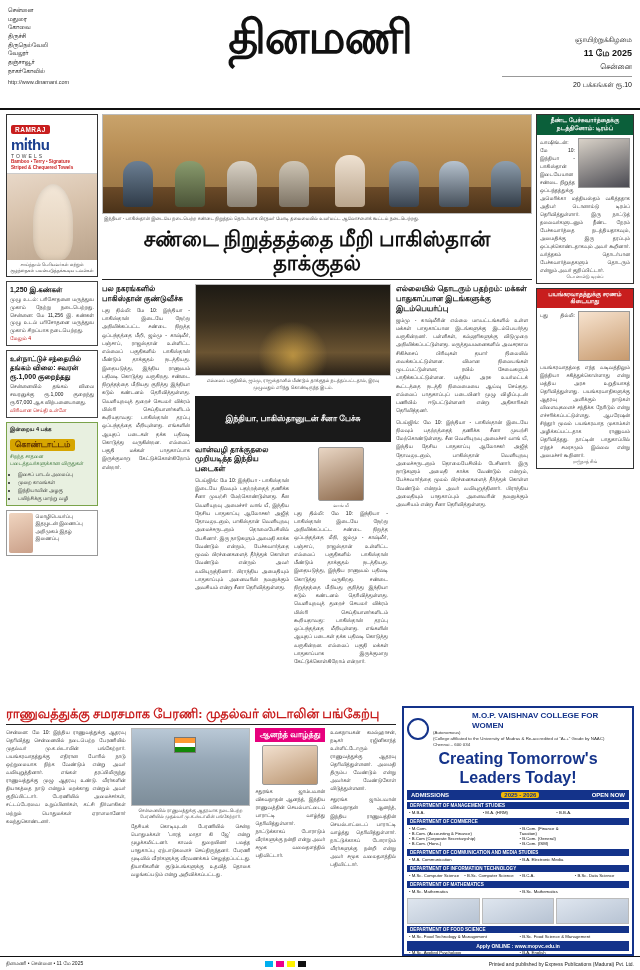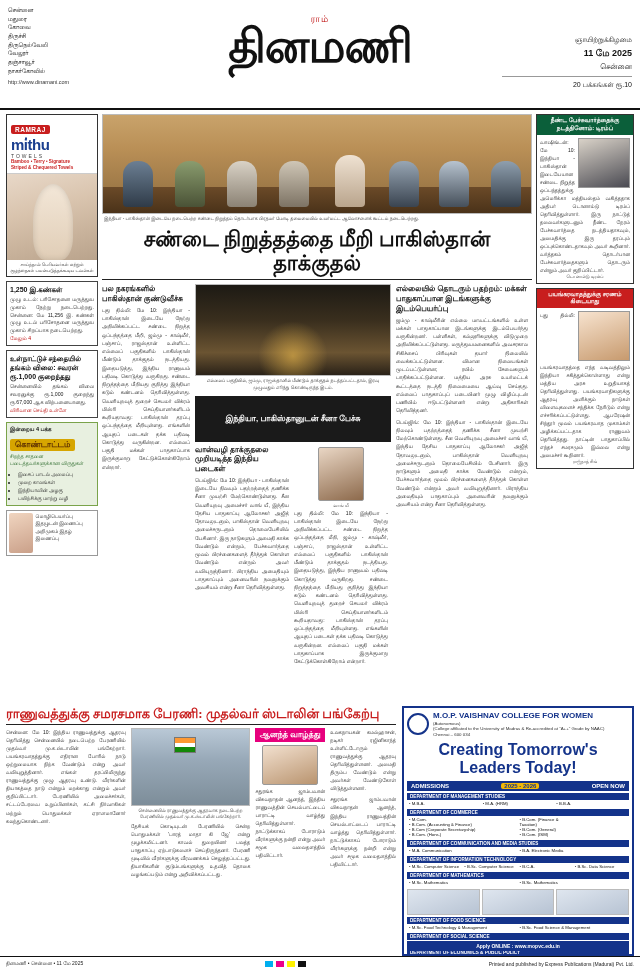--- a/index.html
+++ b/index.html
@@ -190,21 +190,21 @@
   
   .mop {
     border:2px solid #14338a; background:#fff; padding:3px; height:250px; position:relative;
     overflow:hidden;
   }
   .mop-top { display:flex; gap:4px; align-items:center; }
   .mop-seal {
     width:22px; height:22px; border-radius:50%; border:2px solid #14338a;
     background:#fff; flex:none;
   }
-  .mop-name { font-size:8px; font-weight:bold; color:#14338a; line-height:1.2; }
+  .mop-name { font-size:8px; font-weight:bold; color:#14338a; line-height:1.2;margin-left:39px; }
   .mop-sub { font-size:4.4px; color:#333; line-height:1.3; }
   .mop-banner {
     margin-top:3px; text-align:center; color:#14338a; font-weight:bold;
     font-size:16px; line-height:1.15;
   }
   .mop-adm {
     margin-top:3px; background:#14338a; color:#fff; font-size:6px; font-weight:bold;
     padding:2px 4px; display:flex; justify-content:space-between; align-items:center;
   }
   .mop-adm .yr { background:#f2b705; color:#14338a; padding:0 3px; border-radius:2px; }
@@ -245,21 +245,20 @@
 மதுரை
 கோவை
 திருச்சி
 திருநெல்வேலி
 வேலூர்
 தஞ்சாவூர்
 நாகர்கோவில்</div>
       <div class="url">http://www.dinamani.com</div>
     </div>
     <div class="mh-center">
-      <div class="mh-logo-mark">ராம்</div>
       <div class="mh-title">தினமணி</div>
     </div>
     <div class="mh-right">
       <div class="day">ஞாயிற்றுக்கிழமை</div>
       <div class="date">11 மே 2025</div>
       <div class="city">சென்னை</div>
       <div class="pages">20 பக்கங்கள் ரூ.10</div>
     </div>
   </div>
 

